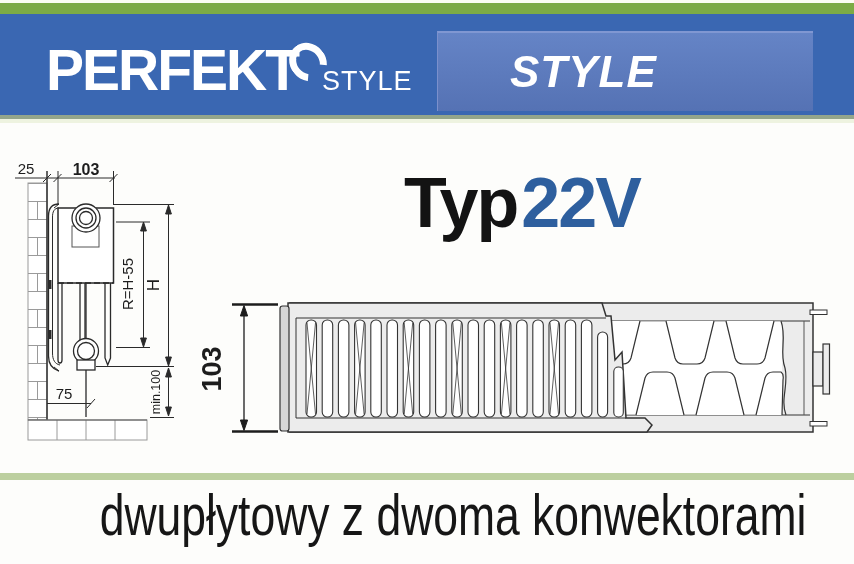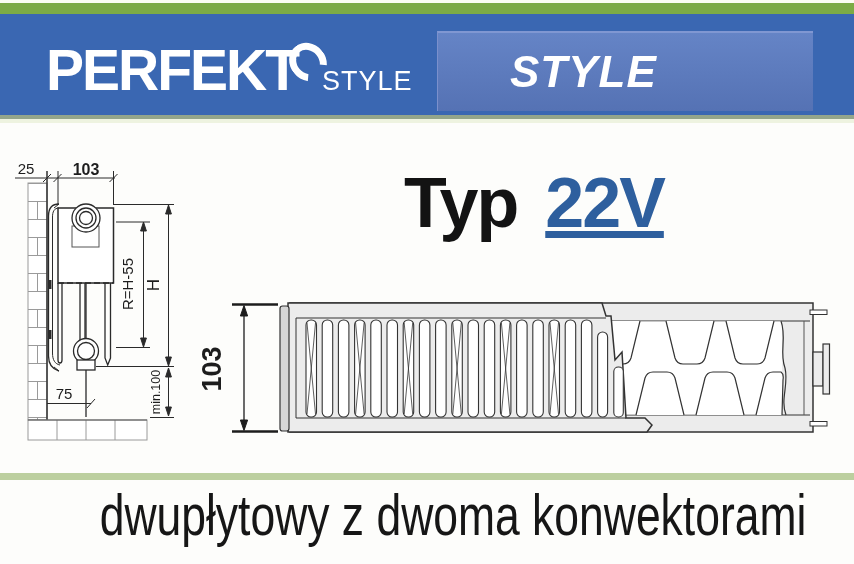--- a/index.html
+++ b/index.html
@@ -25,21 +25,21 @@
                background:linear-gradient(180deg,#6584c6,#5572b4);
                border-top:2px solid #8097d2;border-left:1px solid #7b90cc;
                display:flex;align-items:center;font-style:italic;}
   .style-panel .series{color:#fff;font-size:44px;font-weight:bold;letter-spacing:1px;
                        padding-left:72px;line-height:1;}
 
   
   .type-label{position:absolute;left:404px;top:168px;font-size:70px;font-weight:bold;
               line-height:1;white-space:nowrap;letter-spacing:-2px;}
   .type-label .prefix{color:#131313;}
-  .type-label .value{margin-left:28px;text-decoration:underline;}
+  .type-label .value{margin-left:4px;}
 
   
   .svg-abs{position:absolute;}
 
   
   .bottom-line{position:absolute;left:0;top:473px;width:854px;height:7px;background:#bccf9f;}
   .caption-wrap{position:absolute;left:0;top:486px;width:854px;text-align:center;}
   .caption{display:inline-block;font-size:57px;color:#161616;line-height:1.05;
            transform:scaleX(0.78);transform-origin:center;white-space:nowrap;}
 </style>

